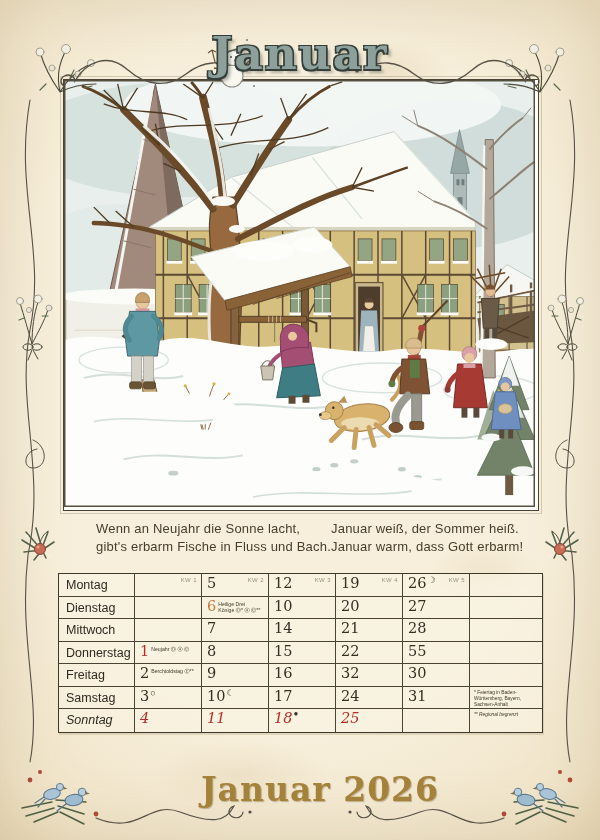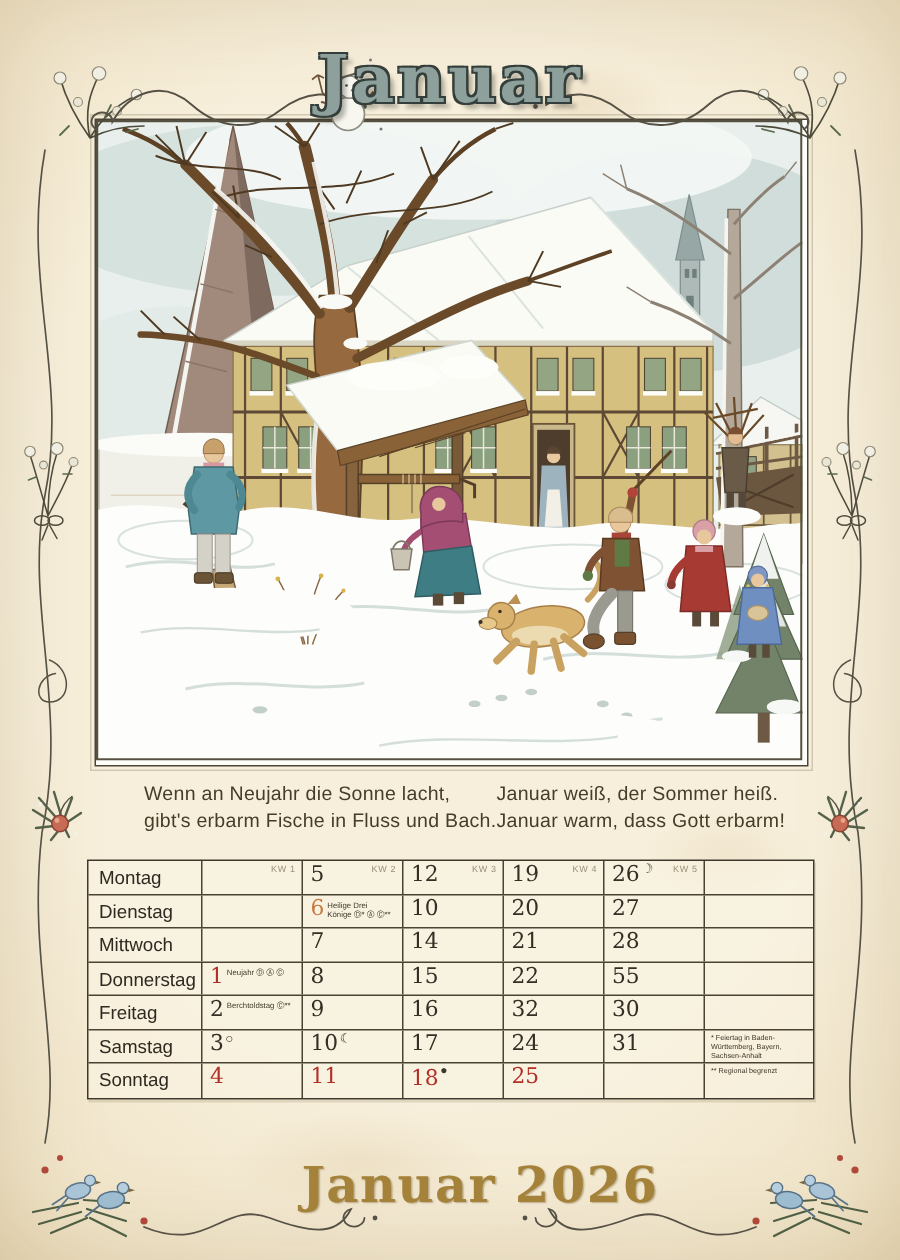--- a/index.html
+++ b/index.html
@@ -35,21 +35,21 @@
     display:flex; color:#463d29; font-size:13px; line-height:1.42; letter-spacing:.2px;}
   .proverb{white-space:nowrap;}
 
   .cal{
     position:absolute; left:58px; top:573px; width:483px; height:158px; z-index:2;
     display:grid; grid-template-rows:repeat(7,1fr);
     border:1.4px solid #3e382a; background:rgba(250,244,228,.55);
     box-shadow:1px 2px 0 rgba(120,100,60,.18);
   }
   .cal-row{display:grid; grid-template-columns:76px 67px 67px 67px 67px 67px 1fr; border-bottom:1px solid #4a4334;}
-  .cal-row:last-child{border-bottom:none;}
+  .cal-row:last-child{border-bottom:none;font-style:italic;}
   .c{border-right:1px solid #4a4334; position:relative; overflow:hidden;}
   .c:last-child{border-right:none;}
   .day{font-size:12.5px; color:#2e2a21; padding:4px 16px 0 7px;}
   .date{font-family:"DejaVu Serif", serif; font-size:14.5px; color:#332f25; margin:1px 0 0 5px; display:inline-block; line-height:1.15;}
   .date.red{color:#b23028;}
   .date.orange{color:#c8793d;}
   .kw{position:absolute; top:2.5px; right:4px; font-size:6px; color:#9b9077; letter-spacing:.4px;}
   .moon{font-size:9px; vertical-align:5px; color:#3a362c; margin-left:1px;}
   .moon.dot{font-size:8px; vertical-align:7px;}
   .hol{display:inline-block; vertical-align:top; margin:4px 0 0 2px; font-size:5.2px; color:#403a2b; line-height:1.18; width:44px;}

